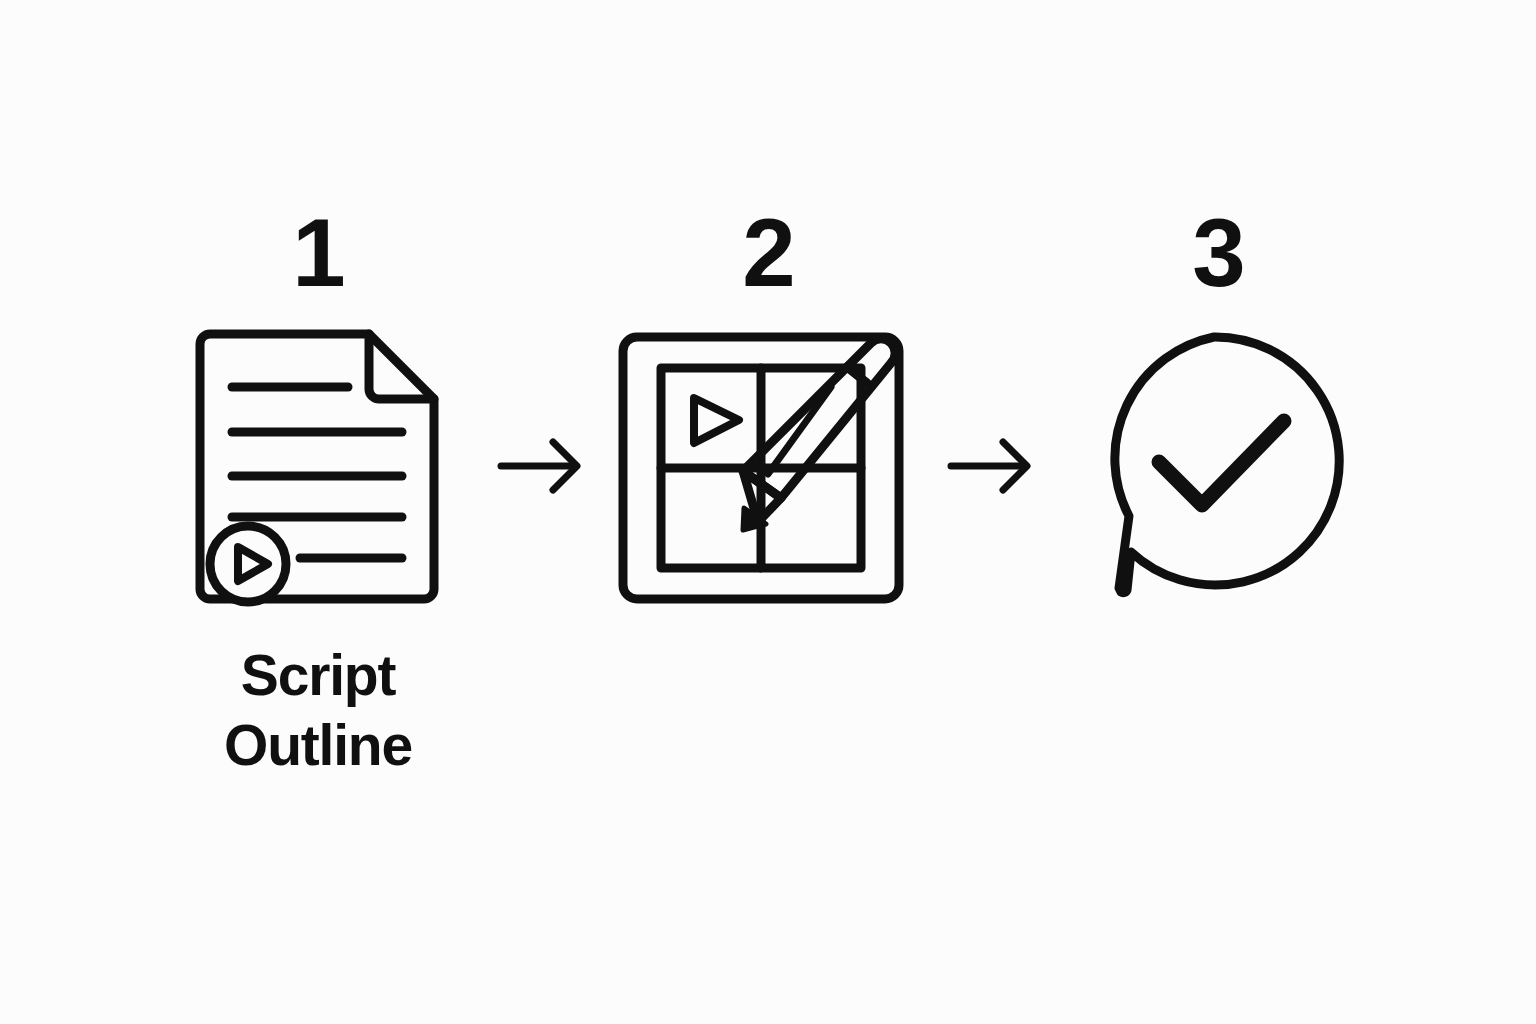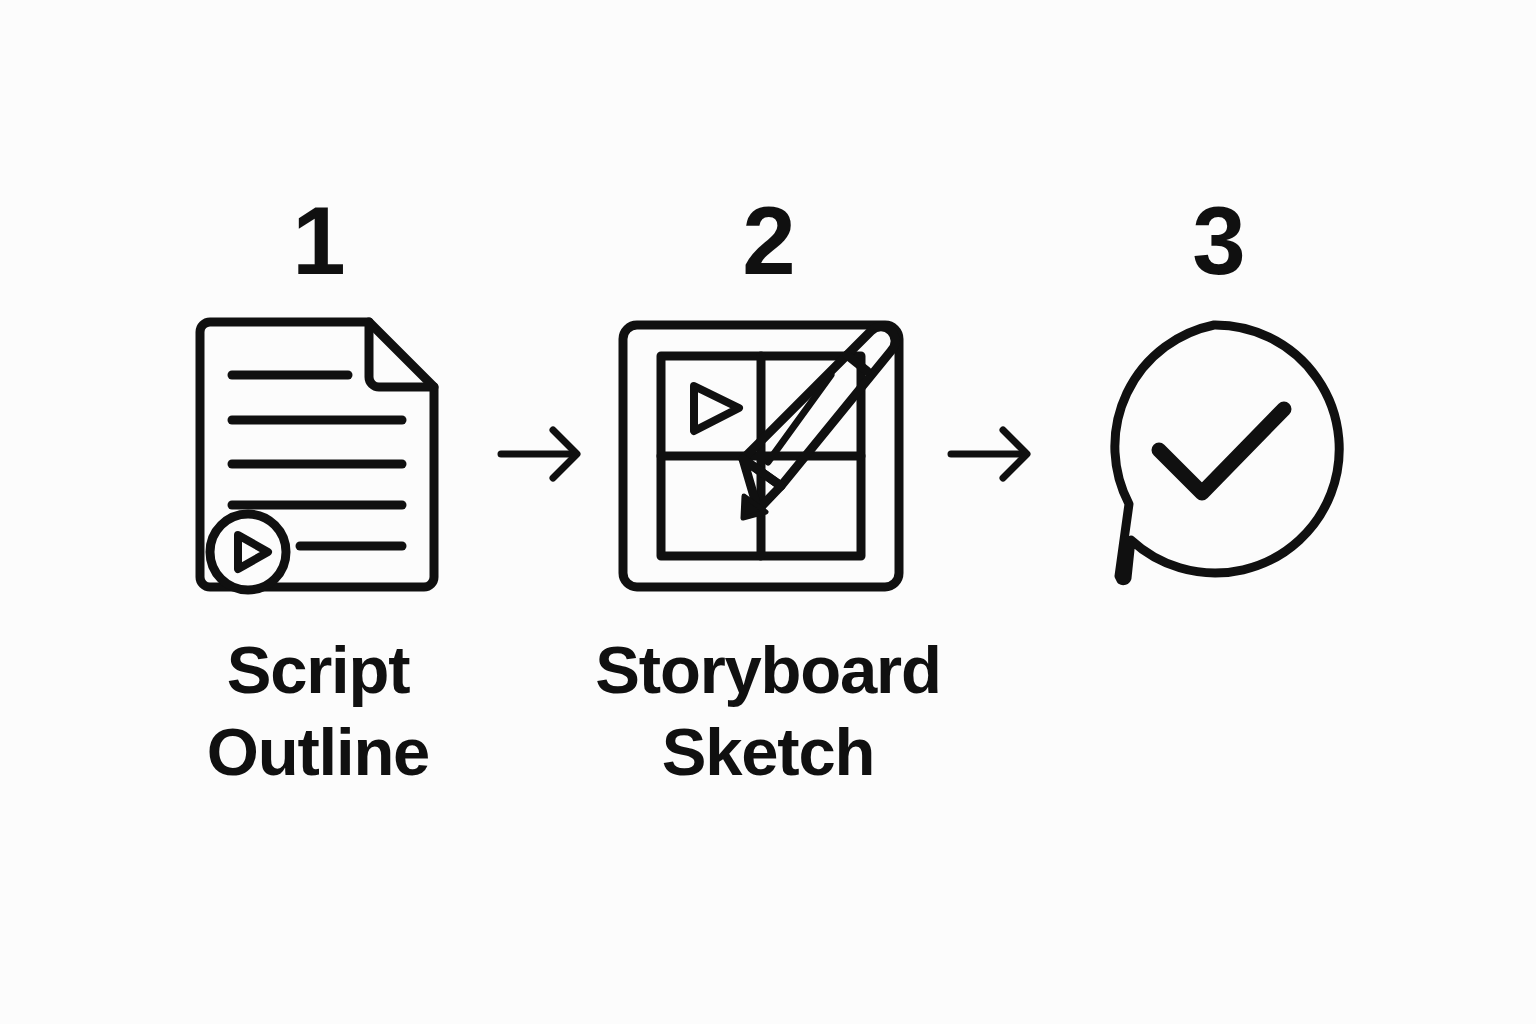--- a/index.html
+++ b/index.html
@@ -63,21 +63,21 @@
 
   .step-icon svg {
     display: block;
     overflow: visible;
   }
 
   .step-label {
     margin-top: 26px;
     font-family: "Liberation Sans", sans-serif;
     font-weight: bold;
-    font-size: 67px;
+    font-size: 57px;
     line-height: 1.22;
     color: #101010;
     text-align: center;
     letter-spacing: -1.2px;
     white-space: pre-line;
   }
 
   .connector {
     width: 120px;
     display: flex;
@@ -173,22 +173,20 @@
             <line class="ink" stroke-width="9" x1="229" y1="37" x2="249" y2="53"></line>
 
             <line class="ink" stroke-width="7" x1="213" y1="57" x2="150" y2="144"></line>
 
             <path class="ink" stroke-width="9" d="M 125 141 L 163 168 L 140 192 Z" fill="#fcfcfc"></path>
 
             <path class="ink-filled" stroke-width="5" d="M 126 178 L 148 194 L 125 200 Z"></path>
           </g>
         </svg>
       </div>
-      <div class="step-label">Storyboard
-Sketch</div>
     </div>
 
     <div class="connector">
       <svg width="92" height="60" viewBox="0 0 92 60">
         <line class="ink" stroke-width="7" x1="4" y1="30" x2="78" y2="30"></line>
         <polyline class="ink" stroke-width="7" points="56,6 80,30 56,54"></polyline>
       </svg>
     </div>
 
     <div class="step">

